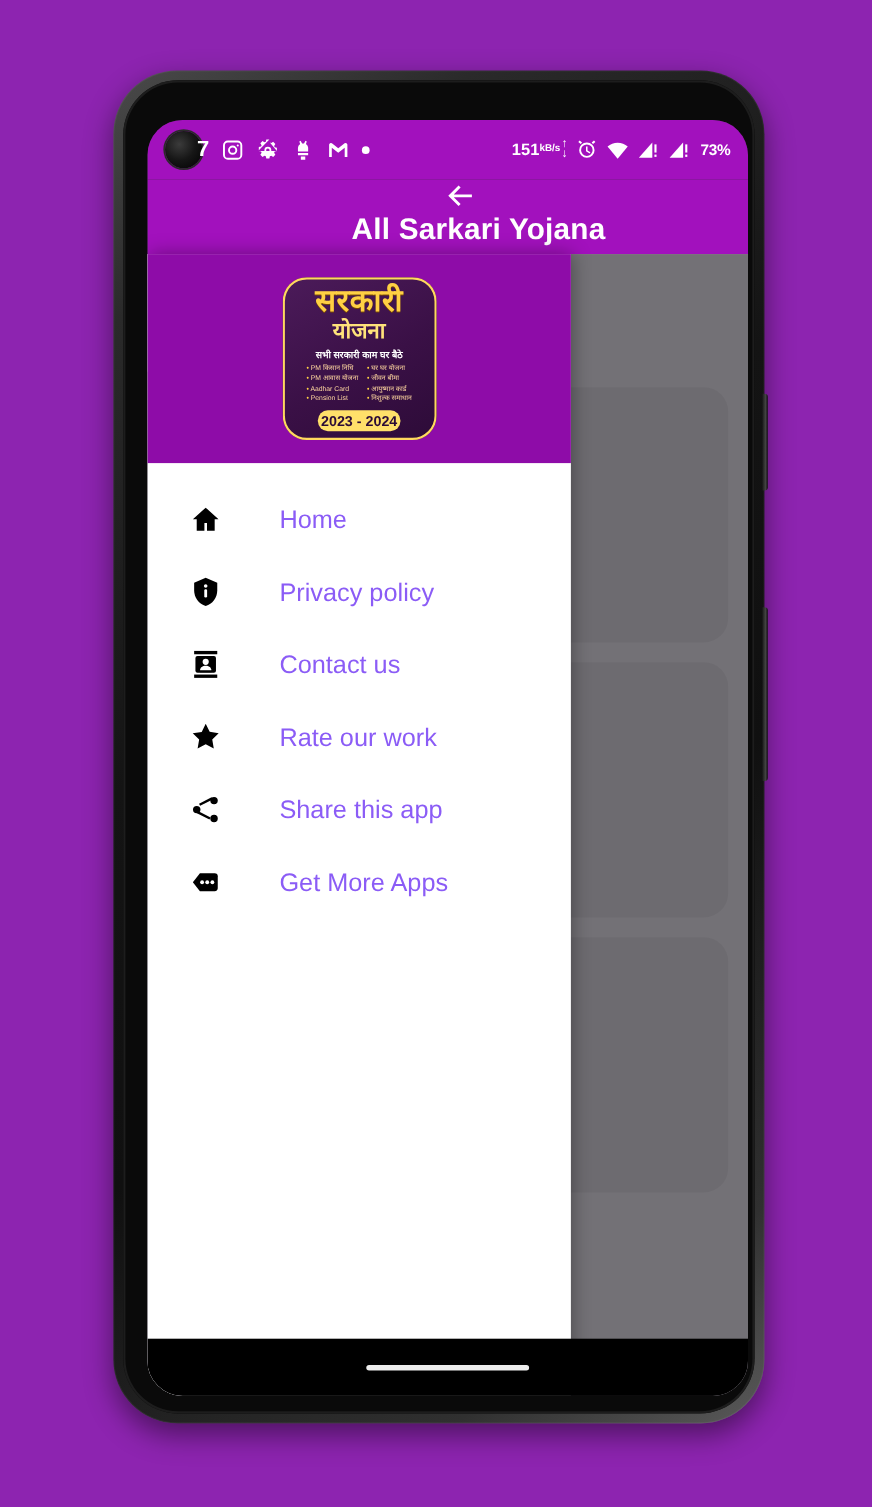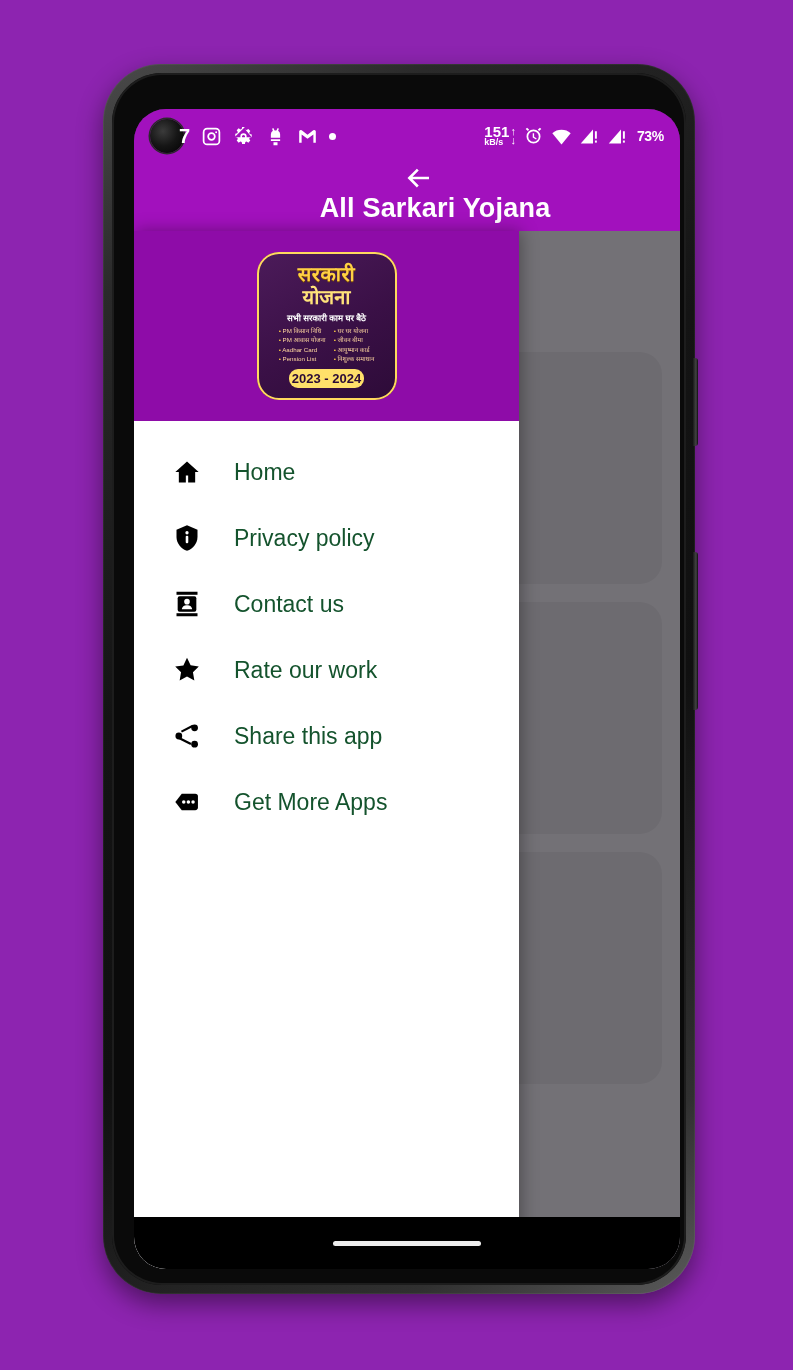--- a/index.html
+++ b/index.html
@@ -168,21 +168,21 @@
     width: 140px; height: 148px;
     border-radius: 22px;
     background: linear-gradient(150deg,#4c1b5a 0%,#3a1046 55%,#2d0b38 100%);
     box-shadow: 0 0 0 2px #ffd95e inset;
     display: flex; flex-direction: column;
     align-items: center; justify-content: center;
     padding: 8px 6px;
     overflow: hidden;
   }
   .logo-l1 {
-    font-size: 20px; font-weight: 700; color: #ffd044;
+    font-size: 28px; font-weight: 700; color: #ffd044;
     letter-spacing: .5px; line-height: 1;
     text-shadow: 0 1px 0 #7a4a00;
   }
   .logo-l2 {
     font-size: 20px; font-weight: 700; color: #ffe27a;
     line-height: 1.1; margin-top: 2px;
   }
   .logo-l3 {
     font-size: 8.5px; font-weight: 700; color: #ffffff;
     margin-top: 4px; white-space: nowrap;
@@ -214,22 +214,22 @@
     padding-left: 38px;
     cursor: pointer;
   }
   .menu-icon {
     width: 30px; height: 30px;
     display: flex; align-items: center; justify-content: center;
     flex: none;
   }
   .menu-icon svg { width: 28px; height: 28px; fill: #000; }
   .menu-label {
-    margin-left: 32px;
-    font-size: 23px; color: #14532d; font-weight: 400;
+    margin-left: 52px;
+    font-size: 23px; color: #8b5cf6; font-weight: 400;
   }
 
   
   .navbar {
     position: absolute; left: 0; bottom: 0;
     width: 100%; height: 52px;
     background: #000;
     display: flex; align-items: center; justify-content: center;
     z-index: 30;
   }
@@ -405,21 +405,21 @@
           <svg class="sb-ico" viewBox="0 0 24 24">
             <path d="M9.5 2.2 11 5h2l1.5-2.8 1.4.9L15 5.5a4.8 4.8 0 0 1 2.3 4.1v3.9H6.7V9.6A4.8 4.8 0 0 1 9 5.5L8.1 3.1zM6.7 15h10.6v2.2H6.7zm3 3.6h4.6V22H9.7z"></path>
           </svg>
           <svg class="sb-ico" viewBox="0 0 24 24">
             <path d="M2.5 19V6.4a1.8 1.8 0 0 1 2.9-1.5L12 10l6.6-5.1A1.8 1.8 0 0 1 21.5 6.4V19h-2.8V9.6L12 14.6 5.3 9.6V19z"></path>
           </svg>
           <span class="dot-ico"></span>
         </div>
         <div class="sb-right">
           <span class="netspeed">
-            <span style="display:flex;flex-direction:column;align-items:flex-start;">
+            <span style="display:flex;flex-direction:row;align-items:flex-start;">
               <span class="val">151</span>
               <span class="unit">kB/s</span>
             </span>
             <span class="arrows">
               <span>↑</span>
               <span>↓</span>
             </span>
           </span>
           <svg class="sb-ico" viewBox="0 0 24 24">
             <path d="M12 4a8 8 0 1 0 8 8 8 8 0 0 0-8-8zm0 2a6 6 0 1 1-6 6 6 6 0 0 1 6-6zm-.9 2.2h1.6v4.2l3 1.8-.8 1.3-3.8-2.3zM4.6 1.9 7 4 5.6 5.6 3.1 3.5zm14.8 0 1.5 1.6L18.4 5.6 17 4z"></path>

